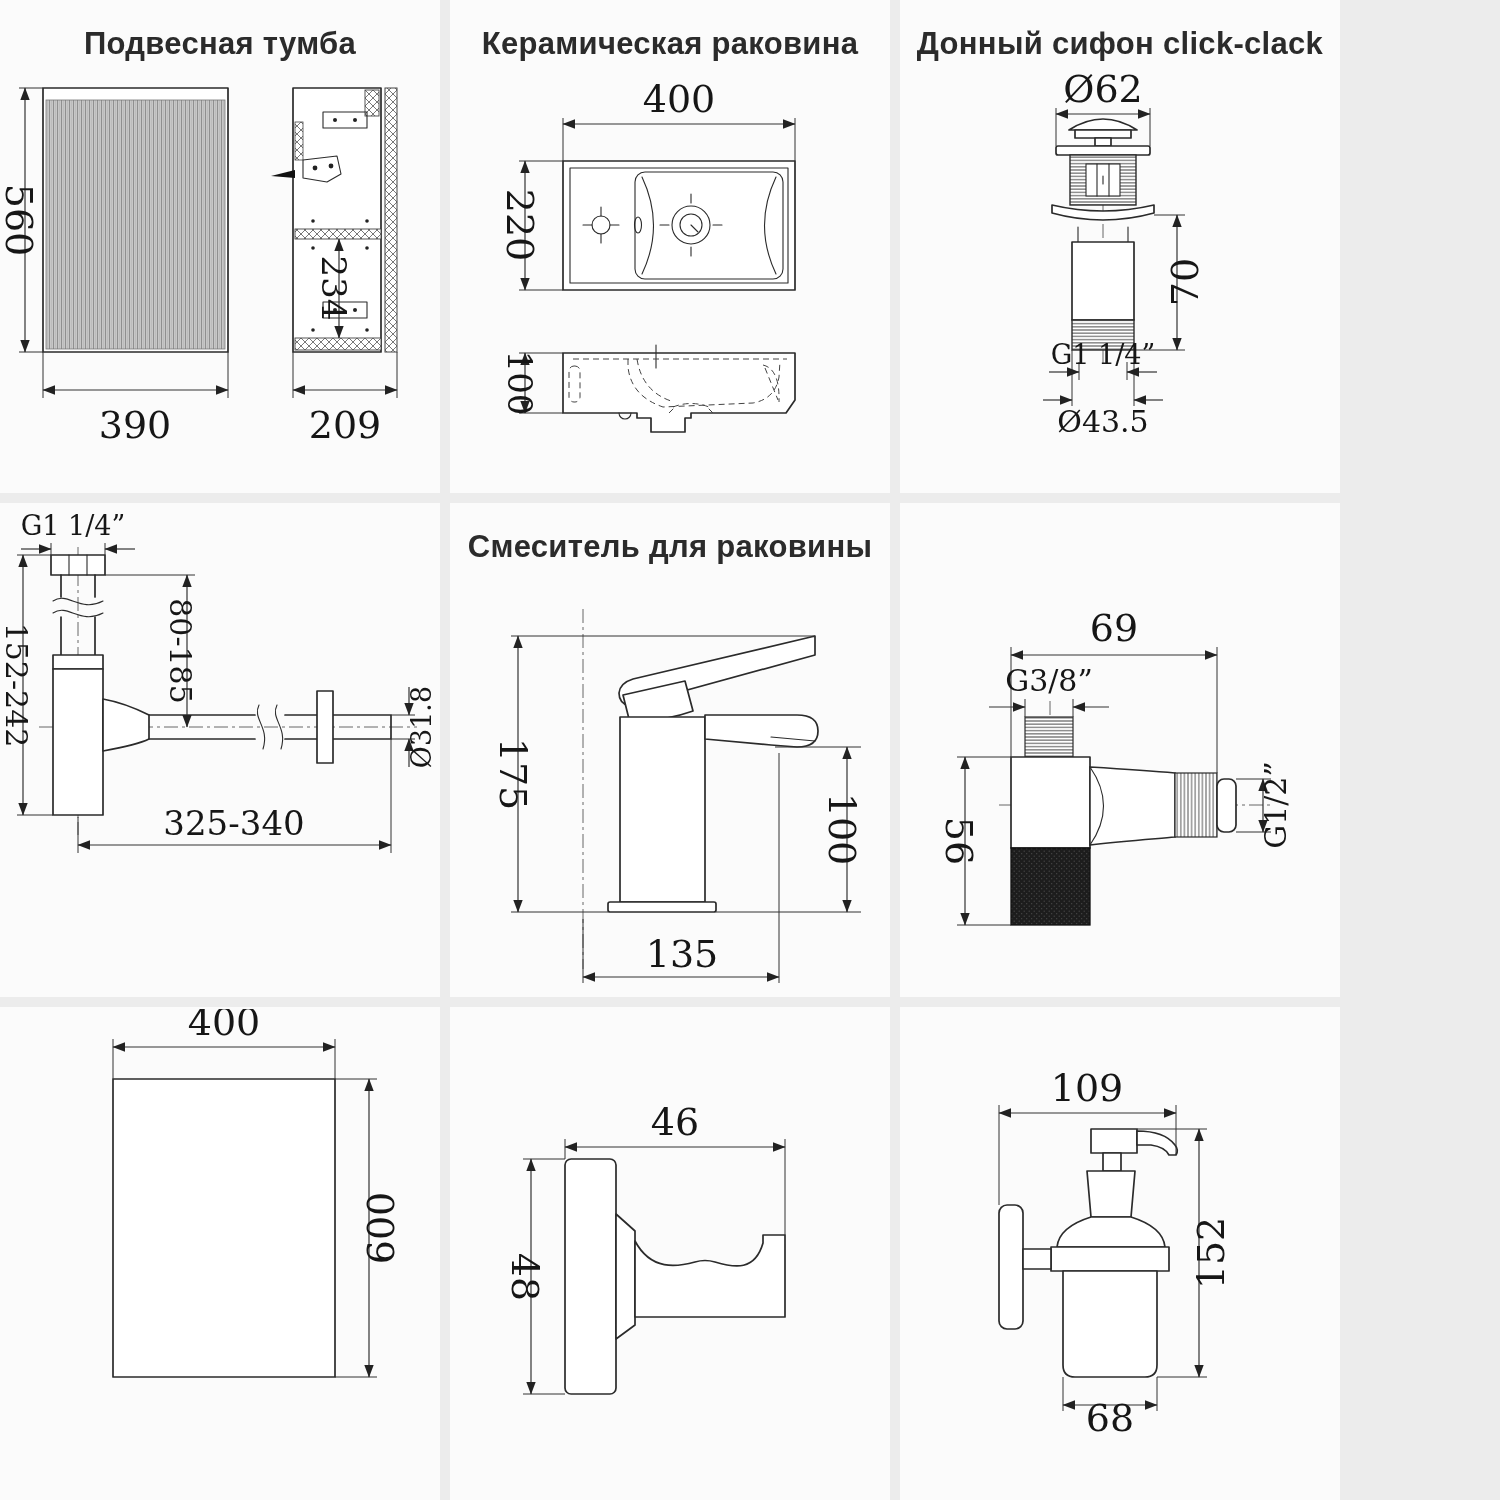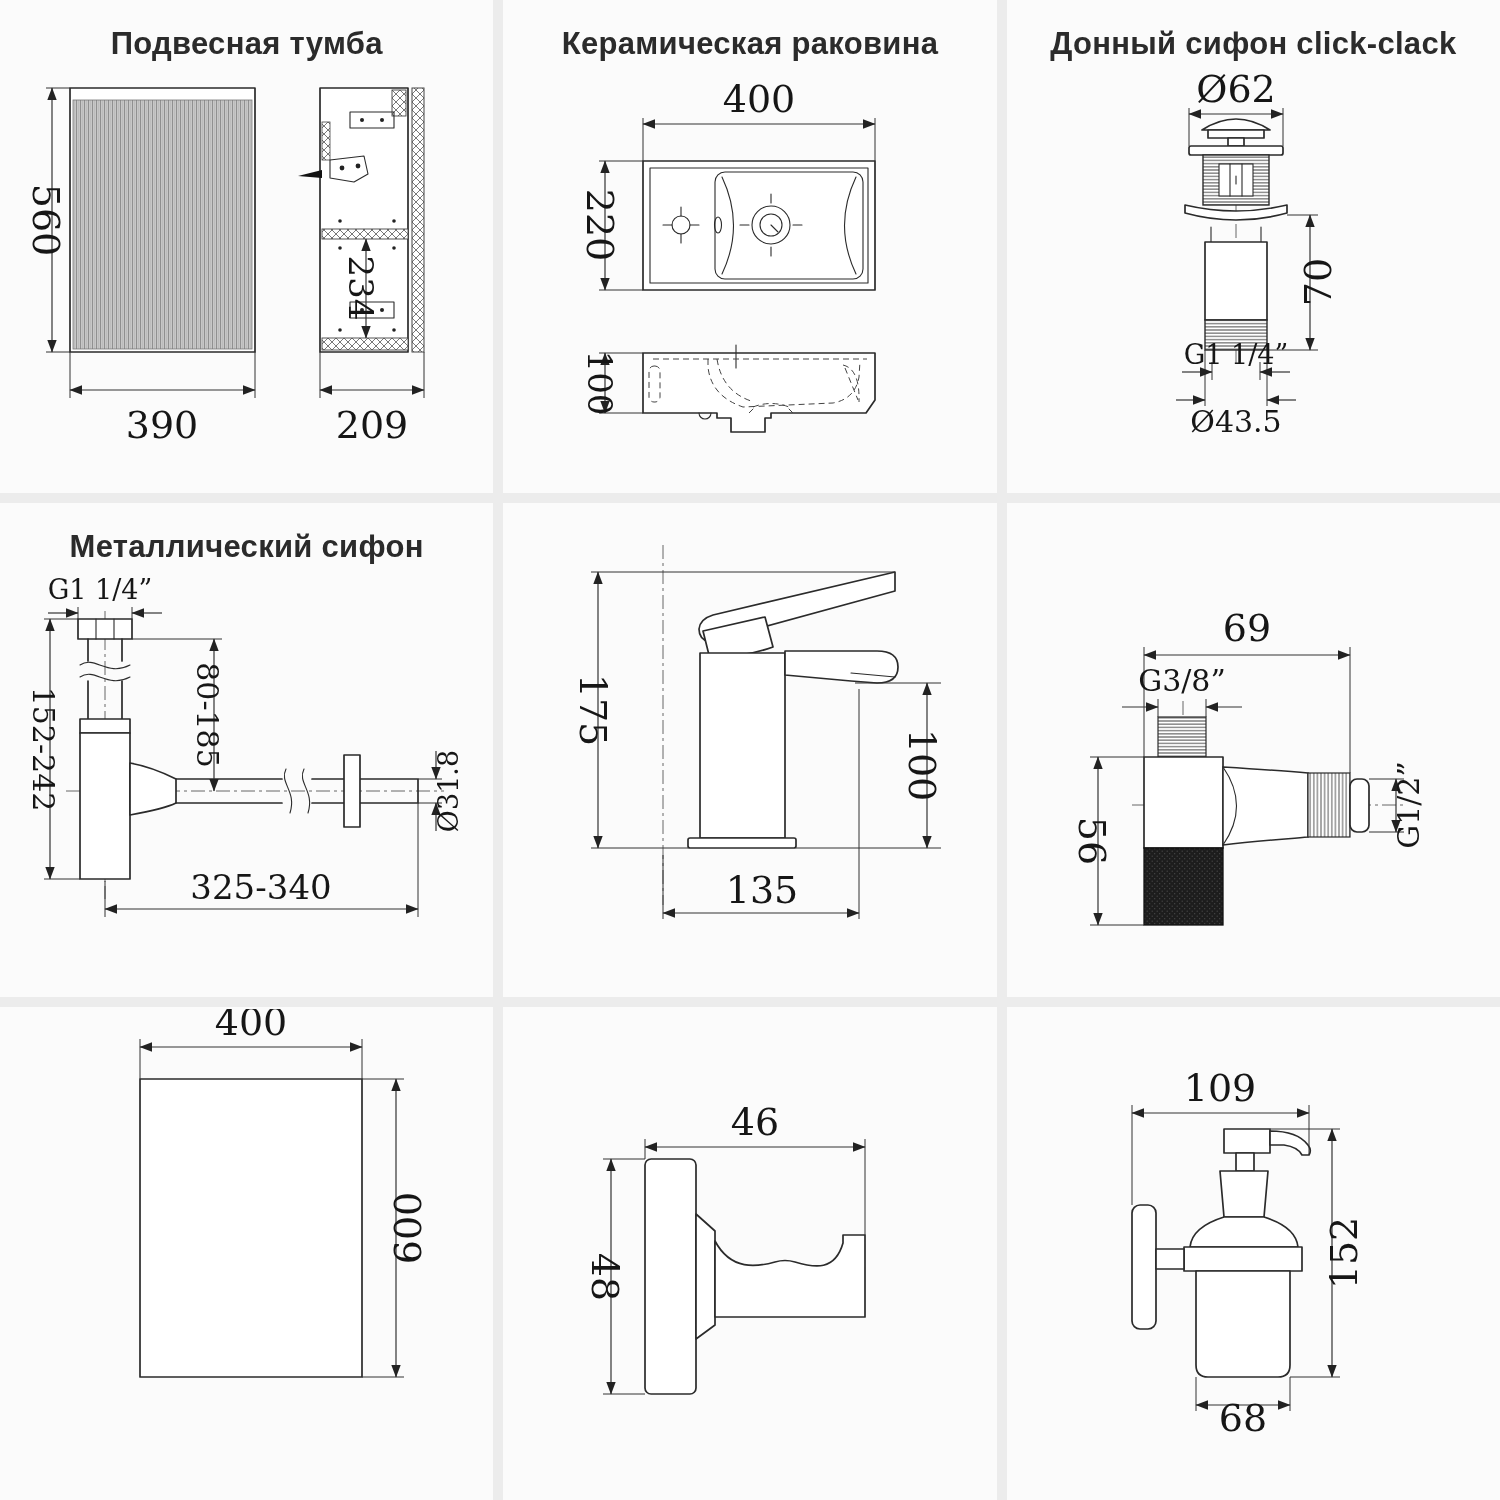--- a/index.html
+++ b/index.html
@@ -1,17 +1,17 @@
 <!DOCTYPE html>
 <html><head>
 <meta charset="utf-8">
 <style>
   html,body{margin:0;padding:0;background:#ececec;}
   #sheet{
-    width:1500px;height:1500px;
+    width:1340px;height:1500px;
     display:grid;
     grid-template-columns:repeat(3,1fr);
     grid-template-rows:repeat(3,1fr);
     gap:10px;
     background:#ececec;
     font-family:"Liberation Sans",sans-serif;
   }
   .cell{
     background:#fbfbfb;
     display:flex;flex-direction:column;align-items:center;
@@ -187,21 +187,20 @@
         <path class="d" d="M284,306 H254" marker-end="url(#arr)"></path>
         <text class="num n27" x="230" y="298" text-anchor="middle">G1 1/4”</text>
         <path class="d" d="M170,334 H199" marker-end="url(#arr)"></path>
         <path class="d" d="M290,334 H261" marker-end="url(#arr)"></path>
         <text class="num n30" x="230" y="366" text-anchor="middle">Ø43.5</text>
       </g>
     </svg>
   </div>
 
   <div class="cell">
-    <h2 class="cell-title">Металлический сифон</h2>
     <svg class="drawing" width="494" height="424" viewBox="0 0 494 424">
       <path class="cl" d="M105,42 V330 M66,222 H444"></path>
       <g>
         <rect x="78" y="50" width="54" height="20" class="of"></rect>
         <path class="t" d="M96,50 V70 M114,50 V70"></path>
         <path class="o" d="M88,70 V92 M122,70 V92 M88,112 V150 M122,112 V150"></path>
         <path class="t" d="M80,96 C95,86 107,108 130,96 M80,108 C95,98 107,120 130,108"></path>
         <rect x="80" y="150" width="50" height="14" class="of"></rect>
         <rect x="80" y="164" width="50" height="146" class="of"></rect>
         <path class="of" d="M130,194 C152,198 166,205 176,210 L176,234 C166,239 152,242 130,246 Z"></path>
@@ -225,20 +224,21 @@
         <path class="d" d="M436,262 V234" marker-end="url(#arr)"></path>
         <text class="num n27" text-anchor="middle" transform="translate(458,222) rotate(-90)">Ø31.8</text>
         <path class="x" d="M105,312 V348 M418,234 V348"></path>
         <line class="d" x1="105" y1="340" x2="418" y2="340" marker-start="url(#arr)" marker-end="url(#arr)"></line>
         <text class="num n34" x="261" y="330" text-anchor="middle">325-340</text>
       </g>
     </svg>
   </div>
 
   <div class="cell">
+    <h2 class="cell-title">Смеситель для раковины</h2>
     <svg class="drawing" width="494" height="424" viewBox="0 0 494 424">
       <path class="cl" d="M160,40 V400"></path>
       <g>
         <path class="of" d="M392,67 L210,110 Q197,114 196,124 Q196,134 206,137 L392,86 Z"></path>
         <path class="of" d="M200,126 L262,112 L270,142 Q236,154 206,150 Z"></path>
         <rect x="197" y="148" width="85" height="185" class="of"></rect>
         <path class="of" d="M282,146 L374,146 Q395,146 395,162 Q395,178 374,178 L348,176 L282,170 Z"></path>
         <path class="t" d="M348,168 L392,172"></path>
         <rect x="185" y="333" width="108" height="10" rx="2" class="of"></rect>
       </g>

